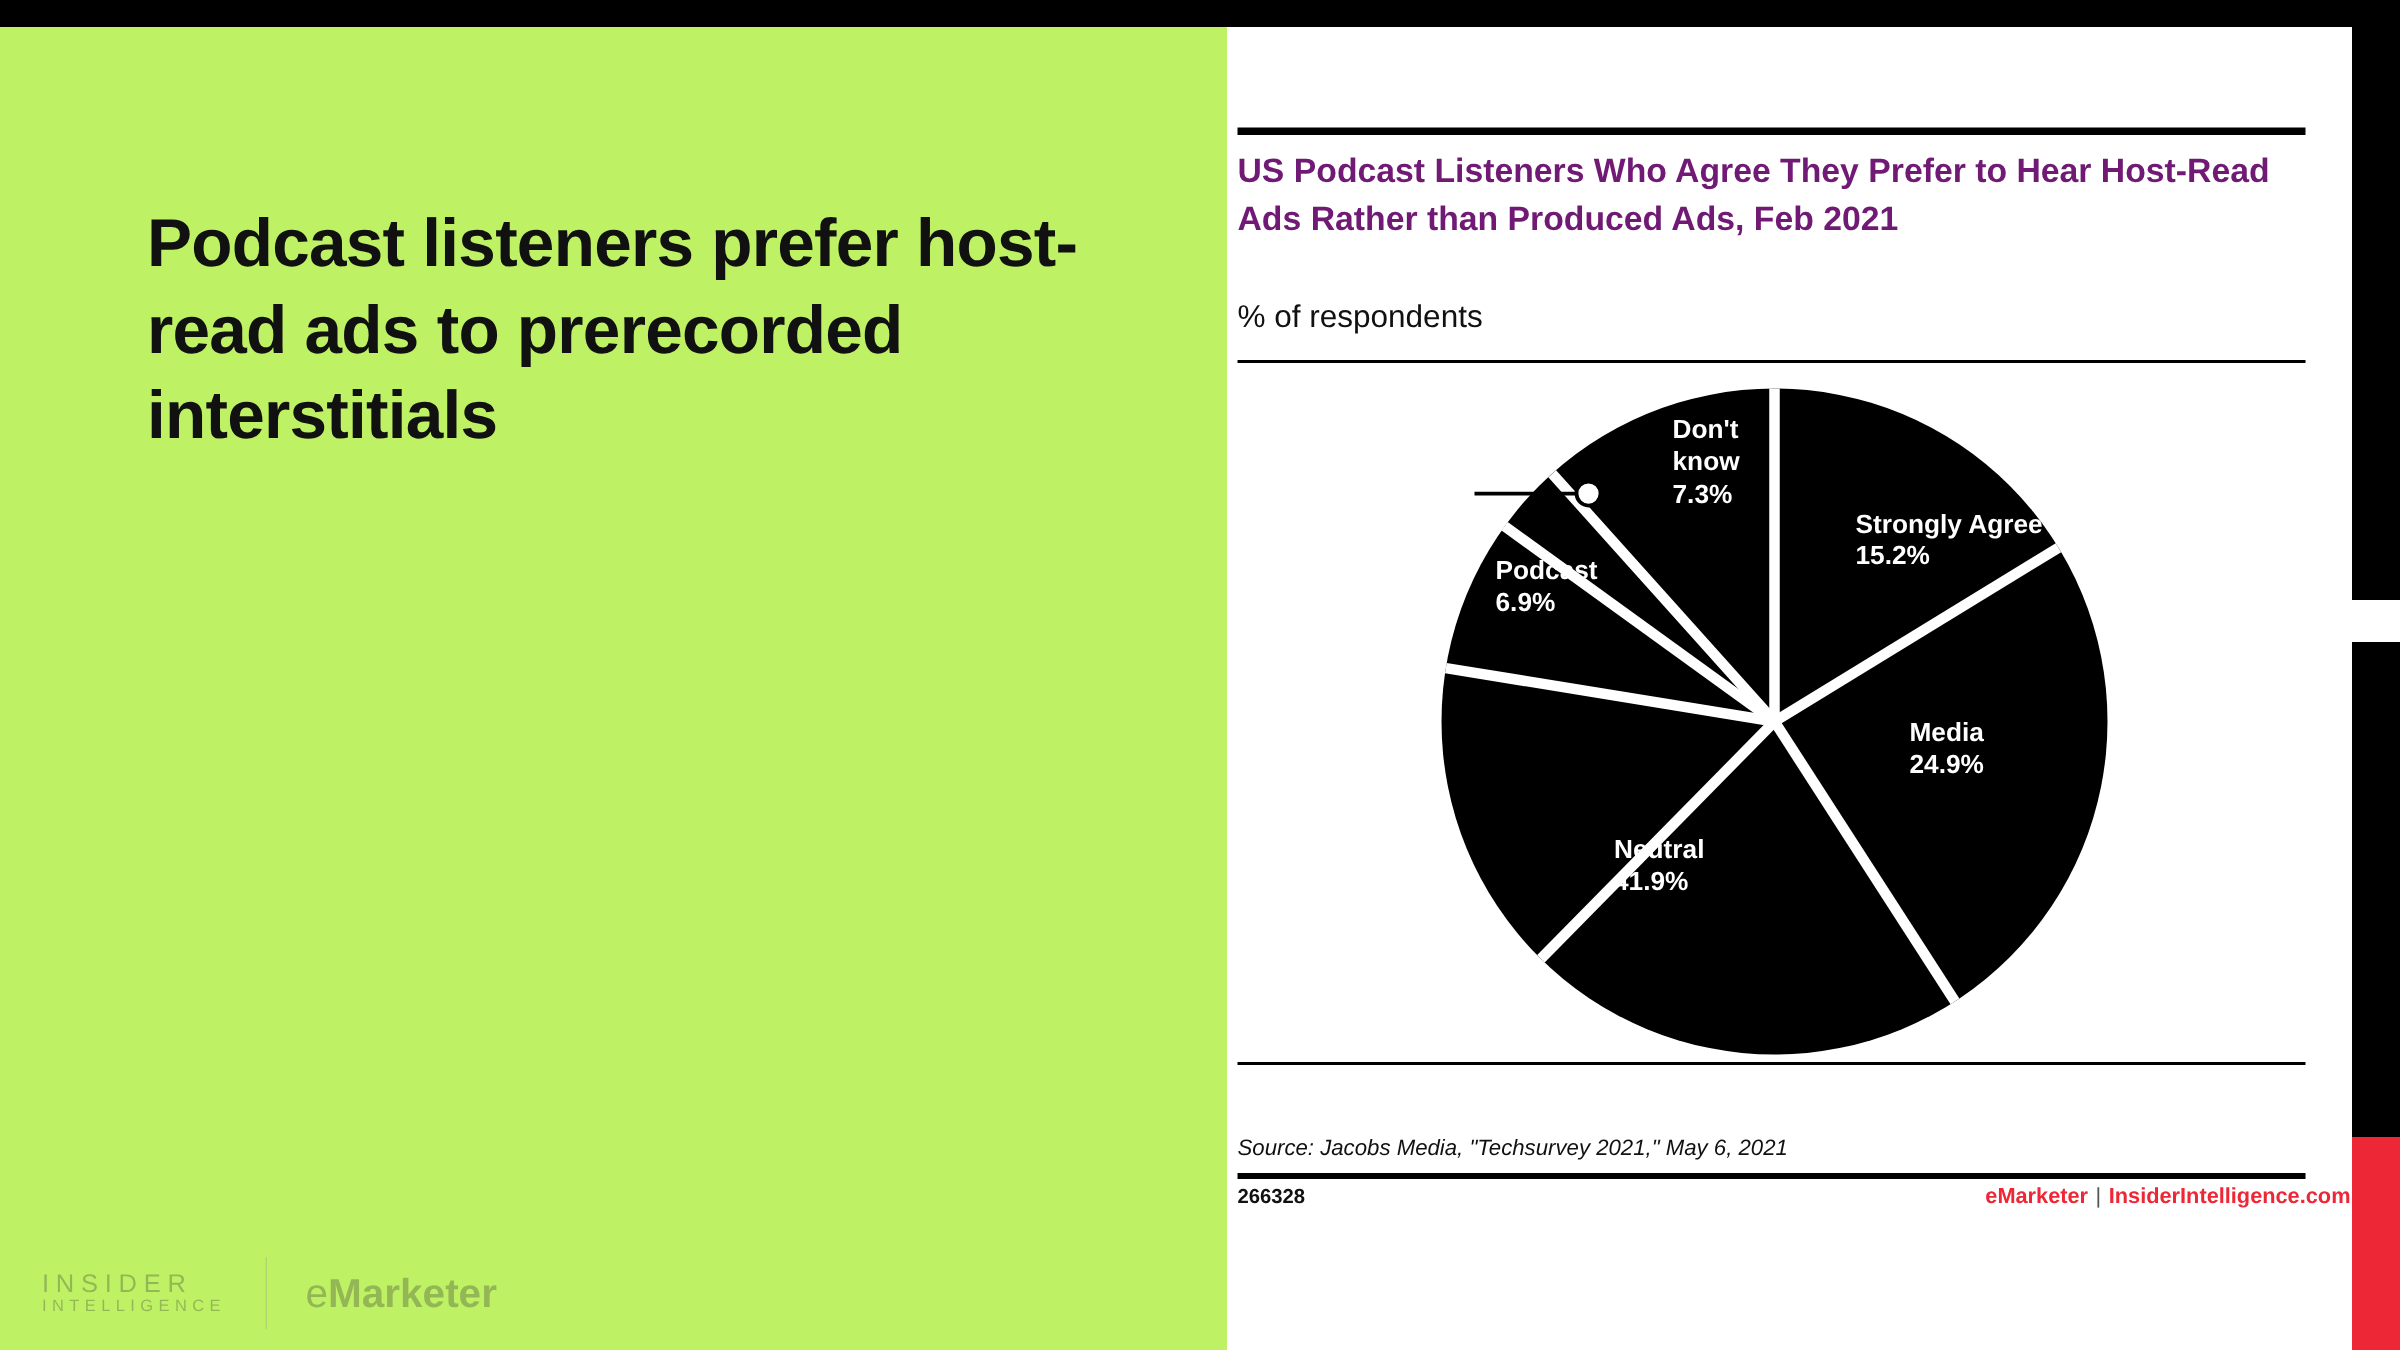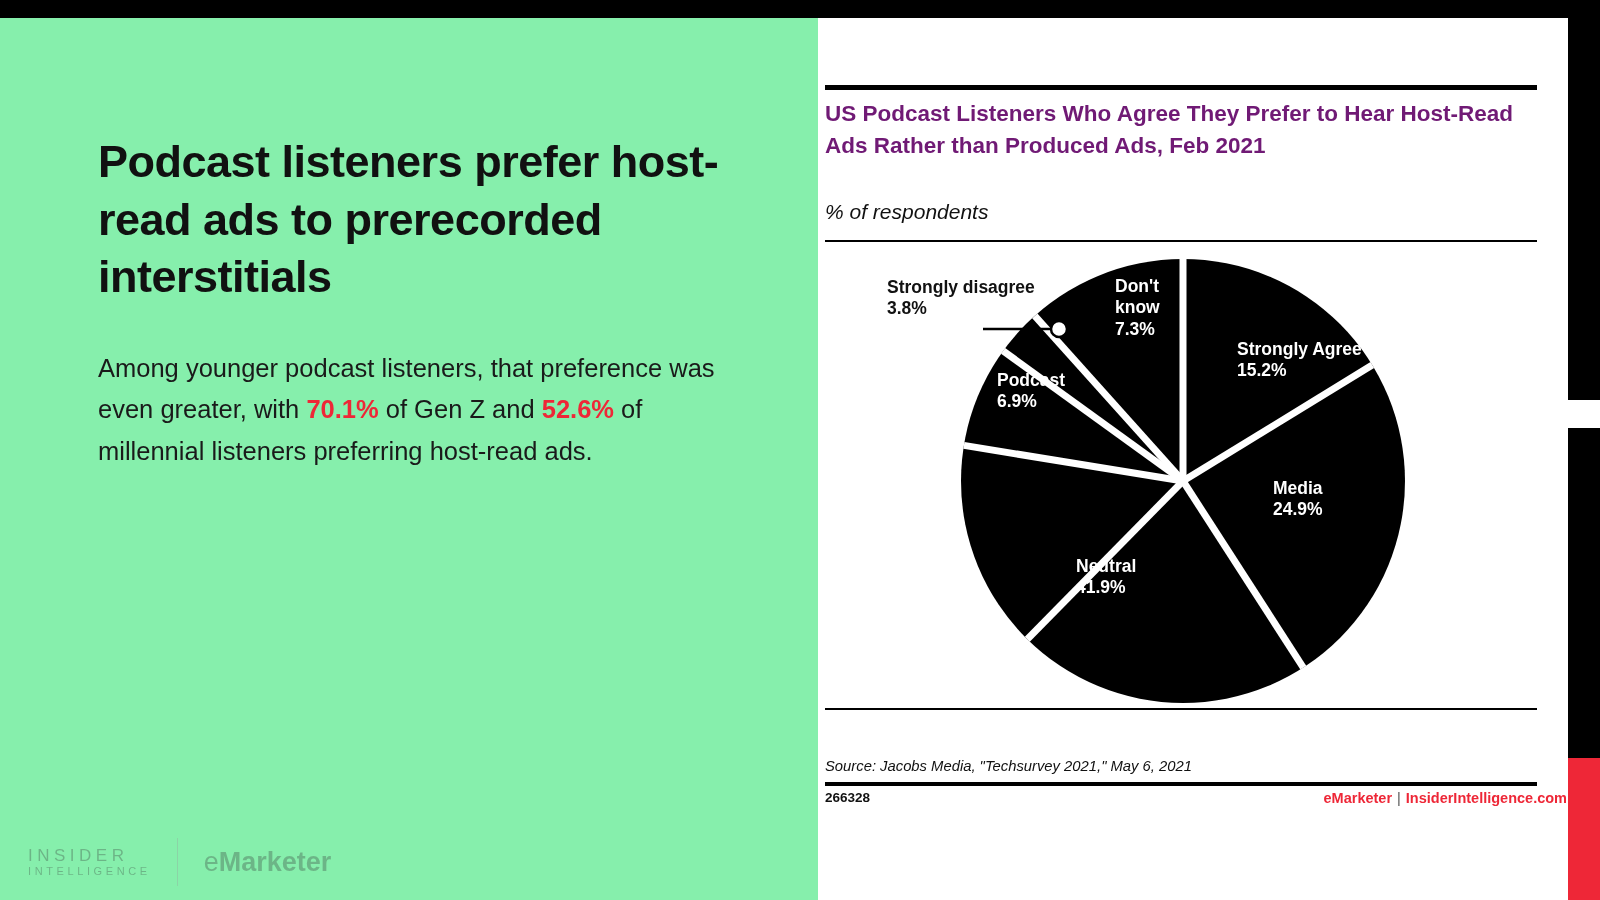--- a/index.html
+++ b/index.html
@@ -39,21 +39,21 @@
   }
   .rightstrip-red {
     position: absolute; right: 0; top: 758px;
     width: 32px; height: 142px;
     background: #ee2737;
   }
   
   .left-panel {
     position: absolute; left: 0; top: 18px;
     width: 818px; height: 882px;
-    background: #86efac;
+    background: #bef264;
   }
   .headline {
     position: absolute; left: 98px; top: 85px;
     width: 640px;
     font-size: 45px;
     font-weight: bold;
     line-height: 1.28;
     color: #111111;
     letter-spacing: -0.5px;
   }
@@ -100,21 +100,20 @@
     position: absolute; left: 7px; top: 80px;
     width: 700px;
     color: #701a75;
     font-size: 22.5px;
     font-weight: bold;
     line-height: 1.44;
   }
   .chart-subtitle {
     position: absolute; left: 7px; top: 182px;
     font-size: 21px;
-    font-style: italic;
     color: #111111;
   }
   .rule-sub {
     position: absolute; left: 7px; top: 222px;
     width: 712px; height: 1.5px; background: #000000;
   }
 
   .plot {
     position: absolute; left: 7px; top: 228px;
     width: 712px; height: 460px;
@@ -175,21 +174,20 @@
   <div class="rightstrip-top"></div>
   <div class="rightstrip-mid"></div>
   <div class="rightstrip-bot"></div>
   <div class="rightstrip-red"></div>
 
   <div class="left-panel">
 
     <h1 class="headline">Podcast listeners prefer host-read ads to prerecorded interstitials</h1>
 
     <div class="body-copy">
-      <p><span>Among younger podcast listeners, that preference was even greater, with </span><strong>70.1%</strong><span> of Gen Z and </span><strong>52.6%</strong><span> of millennial listeners preferring host-read ads.</span></p>
     </div>
 
     <div class="logo-wrap">
       <div class="logo-ii">
         <div class="l1">INSIDER</div>
         <div class="l2">INTELLIGENCE</div>
       </div>
       <div class="logo-div"></div>
       <div class="logo-em"><span class="e">e</span><span>Marketer</span></div>
     </div>
@@ -238,24 +236,20 @@
       <div class="lbl white" style="left: 251px; top: 310px;">
         <div>Neutral</div>
         <div class="val">41.9%</div>
       </div>
 
       <div class="lbl white" style="left: 172px; top: 124px;">
         <div>Podcast</div>
         <div class="val">6.9%</div>
       </div>
 
-      <div class="lbl black" style="left: 62px; top: 31px;">
-        <div>Strongly disagree</div>
-        <div class="val">3.8%</div>
-      </div>
 
       <div class="lbl white" style="left: 290px; top: 30px; text-align: left;">
         <div>Don't</div>
         <div>know</div>
         <div class="val">7.3%</div>
       </div>
     </div>
 
     <div class="rule-note"></div>
     <div class="source">Source: Jacobs Media, "Techsurvey 2021," May 6, 2021</div>

